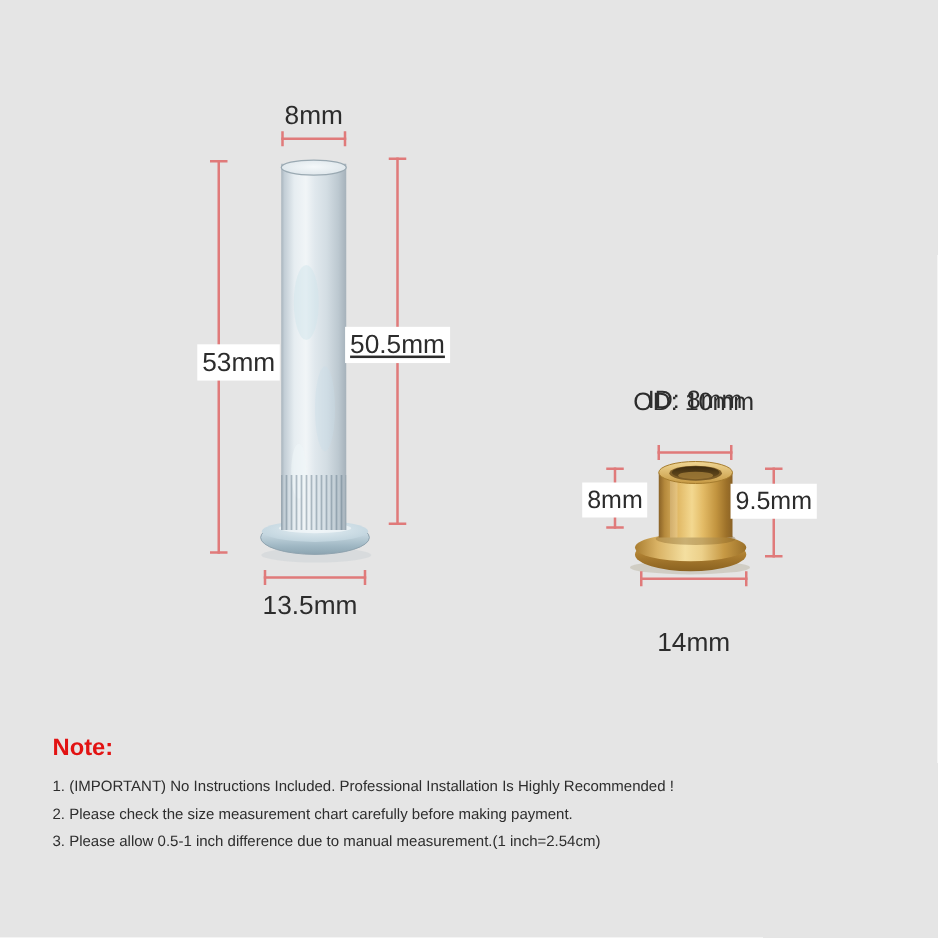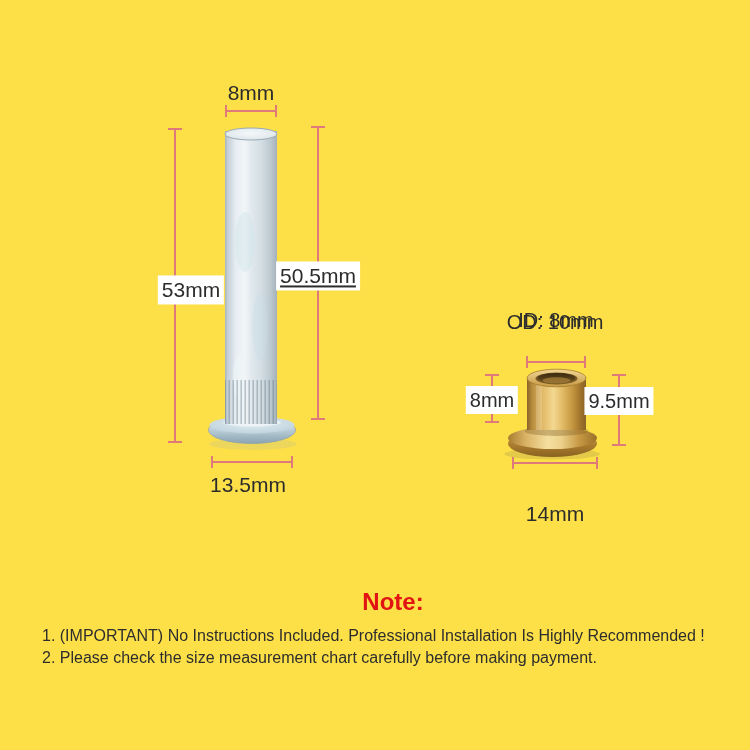--- a/index.html
+++ b/index.html
@@ -1,17 +1,17 @@
 <!DOCTYPE html>
 <html><head>
 <meta charset="utf-8">
 <style>
   html,body { margin:0; padding:0; background:#ffffff; }
   .canvas {
-    position:relative; width:750px; height:750px; background:#fde047;
+    position:relative; width:750px; height:750px; background:#e5e5e5;
     font-family:"Liberation Sans", sans-serif; overflow:hidden;
     --dim:#e07a7a; --txt:#2c2c2c;
   }
   
   .dim { position:absolute; background:var(--dim); }
   .dim.h { height:2px; }
   .dim.v { width:2px; }
   .dim.h::before, .dim.h::after {
     content:""; position:absolute; width:2px; height:12px; top:-5px; background:var(--dim);
   }
@@ -24,24 +24,24 @@
   .dlabel {
     position:absolute; transform:translate(-50%,-50%);
     font-size:21px; color:var(--txt); white-space:nowrap; z-index:3; line-height:1.1;
   }
   .dlabel.on-line { background:#ffffff; padding:3px 4px; }
   .dlabel.small { font-size:20px; }
   .photo { position:absolute; }
   
   .notes { position:absolute; left:42px; top:588px; width:702px; }
   .notes-heading {
-    font-size:24px; font-weight:bold; color:#e21313; margin:0 0 9px 0; line-height:1.15;text-align:center;
+    font-size:19px; font-weight:bold; color:#e21313; margin:0 0 9px 0; line-height:1.15;
   }
   .note-item {
-    font-size:16px; color:#2d2d2d; line-height:21px; margin:0 0 1px 0;
+    font-size:12px; color:#2d2d2d; line-height:21px; margin:0 0 1px 0;
   }
 </style>
 </head>
 <body>
 
 <div class="canvas">
 
   <svg class="photo" style="left:200px; top:122px;" width="104" height="332" viewBox="0 0 104 332">
     <defs>
       <linearGradient id="shaftG" x1="0" y1="0" x2="1" y2="0">
@@ -162,15 +162,16 @@
   <div class="dim v" style="left:618px; top:374px; height:72px;"></div>
   <div class="dlabel small on-line" style="left:619px; top:401px;">9.5mm</div>
 
   <div class="dim h" style="left:512px; top:462px; width:86px;"></div>
   <div class="dlabel" style="left:555px; top:514px;">14mm</div>
 
   <div class="notes">
     <div class="notes-heading">Note:</div>
     <div class="note-item">1. (IMPORTANT) No Instructions Included. Professional Installation Is Highly Recommended !</div>
     <div class="note-item">2. Please check the size measurement chart carefully before making payment.</div>
+    <div class="note-item">3. Please allow 0.5-1 inch difference due to manual measurement.(1 inch=2.54cm)</div>
   </div>
 
 </div>
 
 </body></html>

